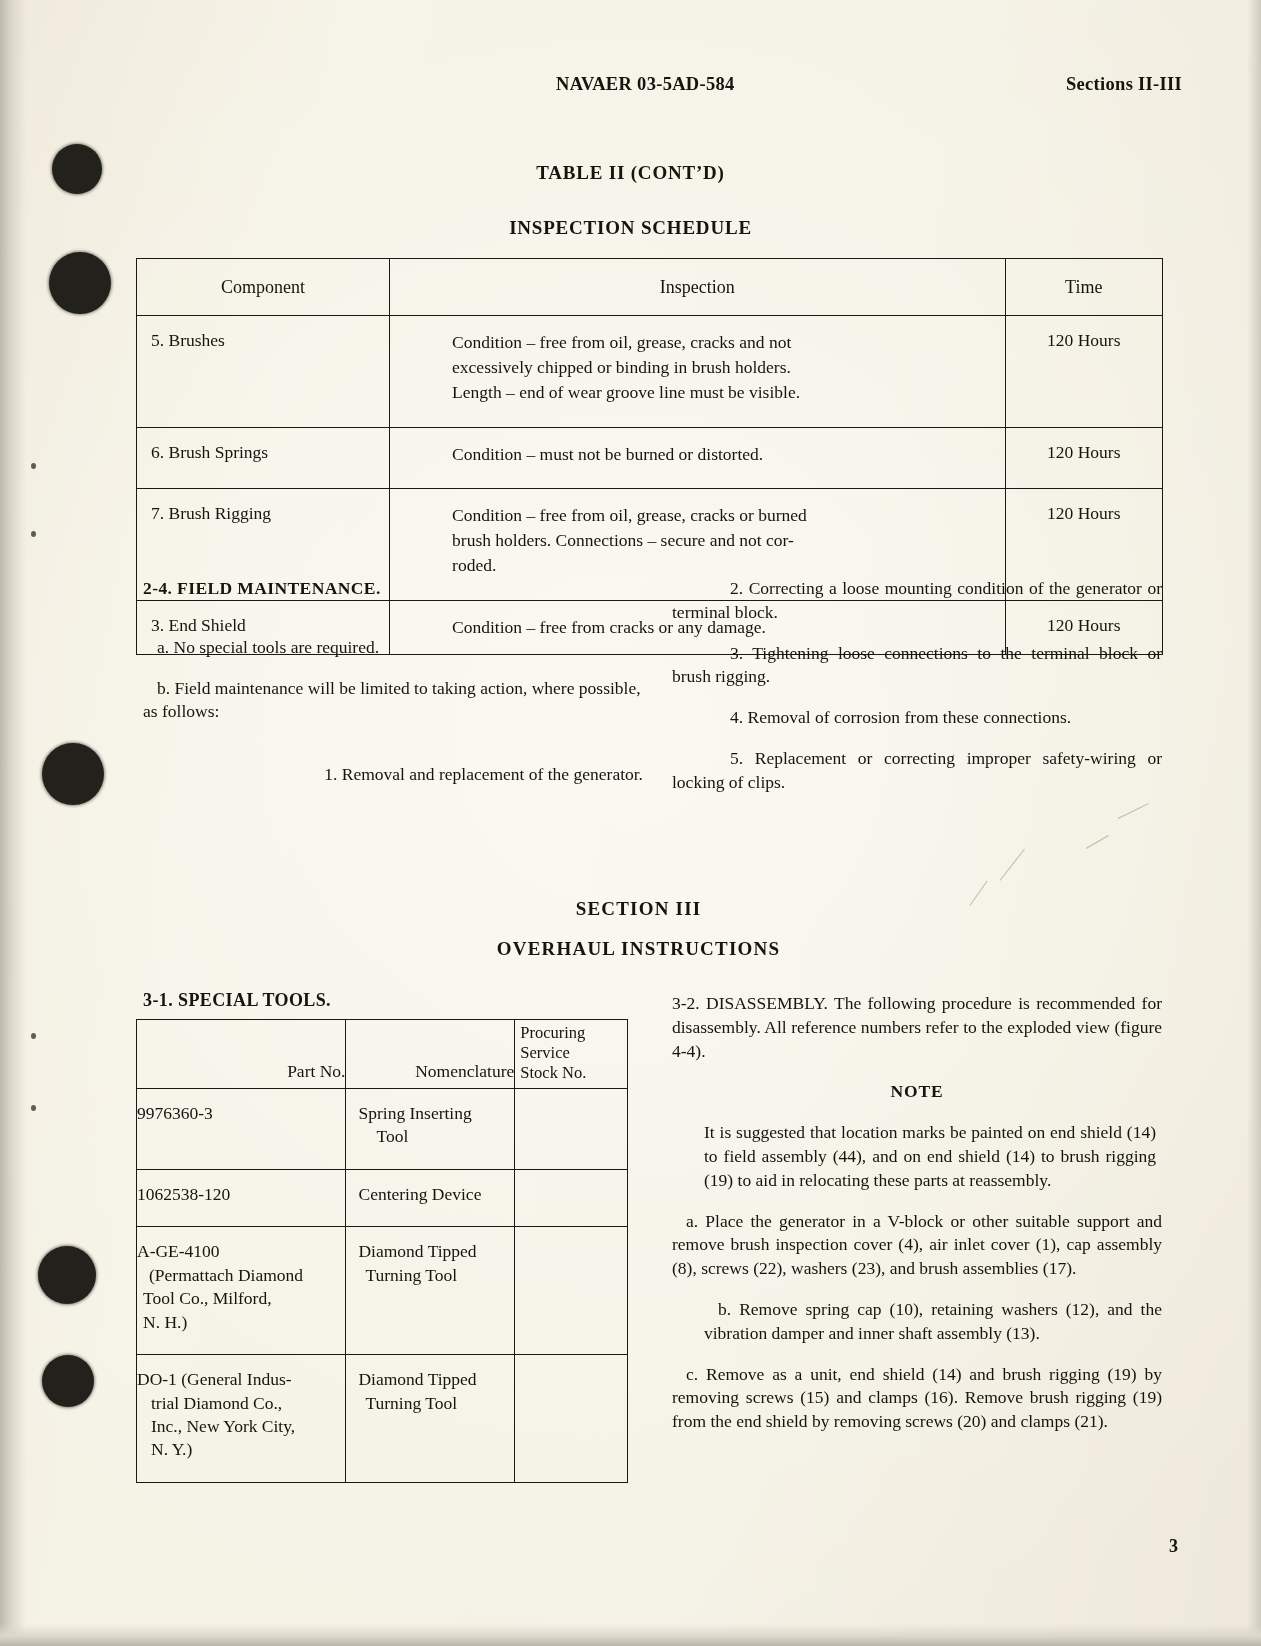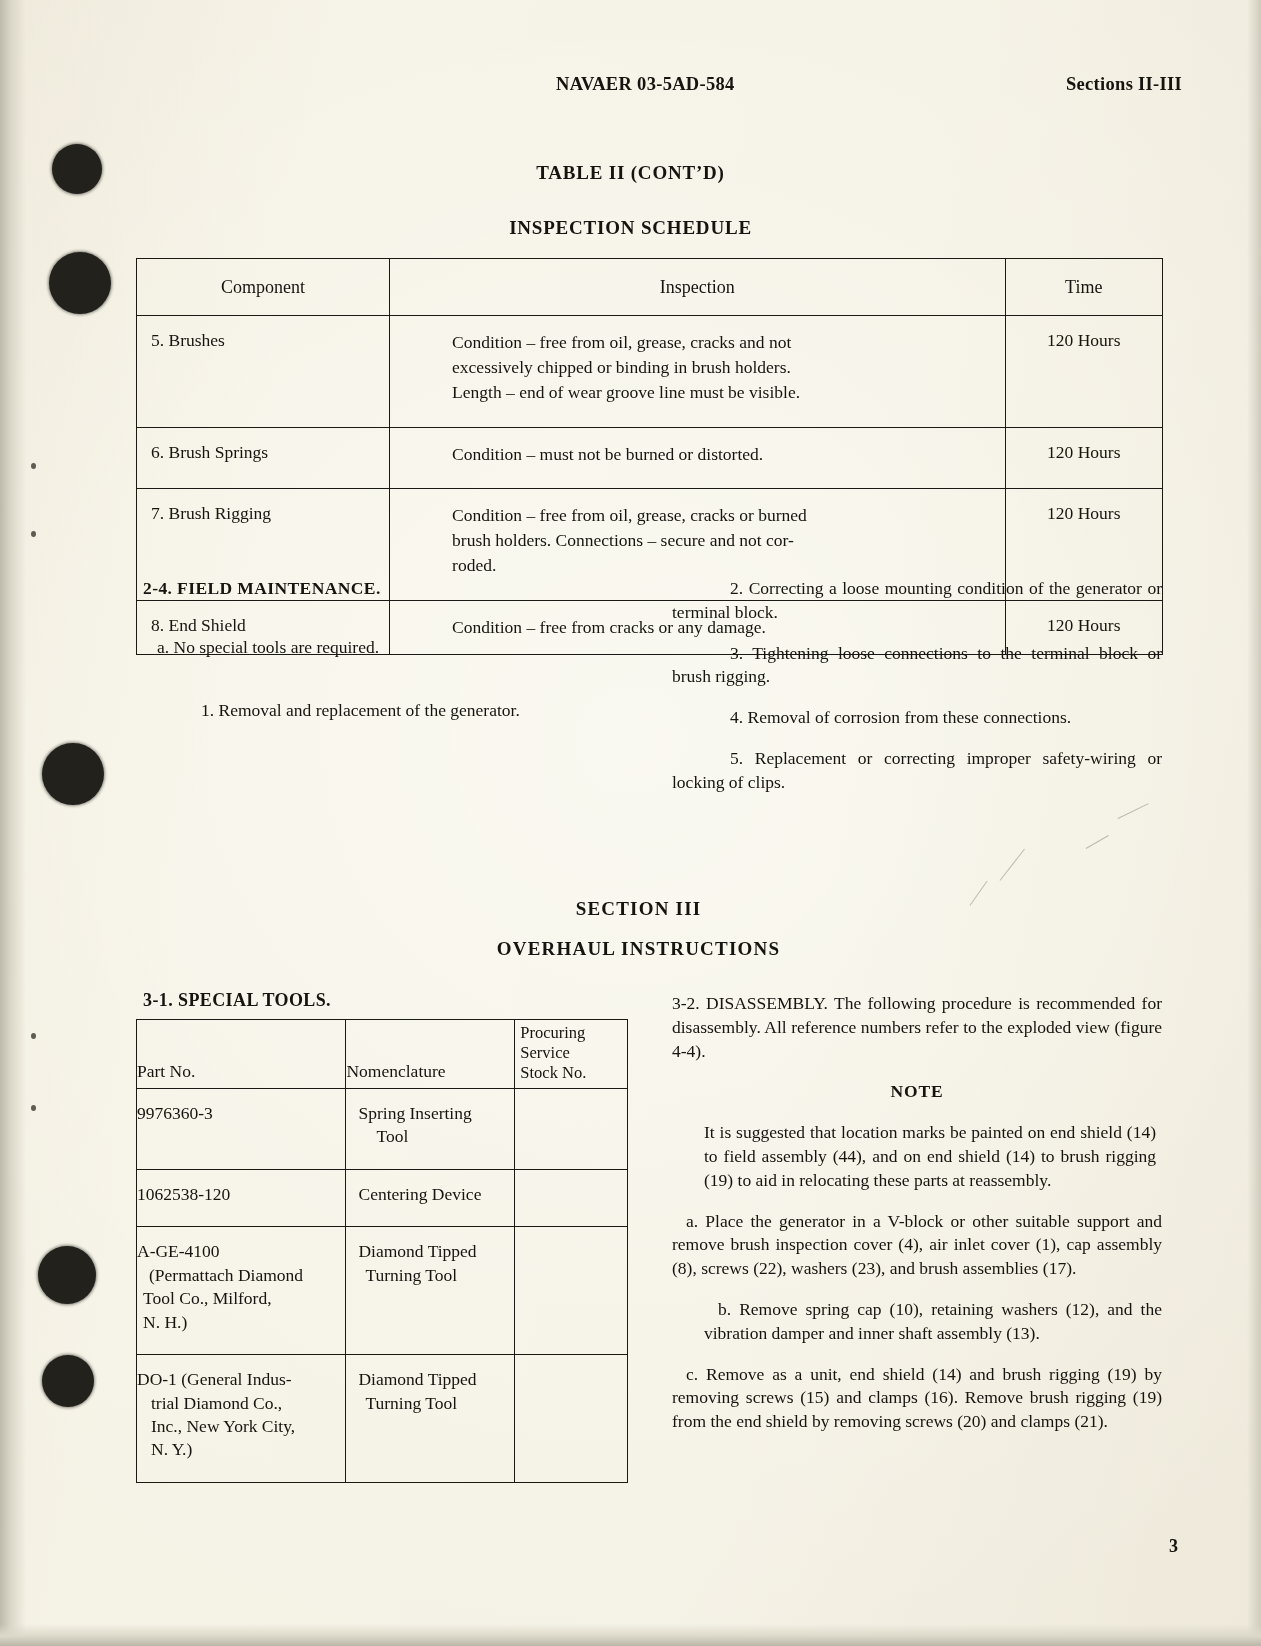--- a/index.html
+++ b/index.html
@@ -167,21 +167,21 @@
     line-height: 1.36;
   }
   .col p {
     margin: 0 0 17px 0;
   }
   .heading-run {
     font-weight: bold;
     letter-spacing: 0.4px;
   }
   .indent-a { text-indent: 14px; }
-  .indent-num { text-indent: 58px; }
+  .indent-num { text-indent: 58px; text-align: right; }
   .just { text-align: justify; }
 
   .left-col-1 {
     left: 143px;
     top: 577px;
     width: 500px;
   }
   .right-col-1 {
     left: 672px;
     top: 577px;
@@ -216,21 +216,21 @@
     width: 492px;
     border-collapse: collapse;
     font-size: 17.5px;
   }
   .tools-table td {
     border: 1.6px solid #1b1913;
     vertical-align: bottom;
     padding: 0;
   }
   .tools-table .th-cell {
-    text-align: left;
+    text-align: right;
     height: 62px;
     padding-bottom: 6px;
     line-height: 1.12;
     margin-left: 20px;
   }
   .tools-table .th-stock {
     font-size: 16.5px;
     text-align: left;
     padding-left: 5px;
     vertical-align: top;
@@ -341,33 +341,34 @@
         <tr>
           <td class="cell-comp">7.  Brush Rigging</td>
           <td class="cell-insp">
             <div>Condition – free from oil, grease, cracks or burned</div>
             <div>brush holders.  Connections – secure and not cor-</div>
             <div>roded.</div>
           </td>
           <td class="cell-time">120 Hours</td>
         </tr>
         <tr class="insp-row-last">
-          <td class="cell-comp">8.  End Shield</td>
+          <td class="cell-comp">3.  End Shield</td>
           <td class="cell-insp">
             <div>Condition – free from cracks or any damage.</div>
           </td>
           <td class="cell-time">120 Hours</td>
         </tr>
       </tbody>
     </table>
 
     <div class="col left-col-1">
       <p class="heading-run">2-4.  FIELD MAINTENANCE.</p>
       <p style="height:18px; margin:0;"></p>
       <p class="indent-a">a.  No special tools are required.</p>
+      <p class="indent-a">b.  Field maintenance will be limited to taking action, where possible, as follows:</p>
       <p style="height:22px; margin:0;"></p>
       <p class="indent-num">1.  Removal and replacement of the generator.</p>
     </div>
 
     <div class="col right-col-1">
       <p class="indent-num just">2.  Correcting a loose mounting condition of the generator or terminal block.</p>
       <p class="indent-num just">3.  Tightening loose connections to the terminal block or brush rigging.</p>
       <p class="indent-num just">4.  Removal of corrosion from these connections.</p>
       <p class="indent-num just">5.  Replacement or correcting improper safety-wiring or locking of clips.</p>
     </div>

